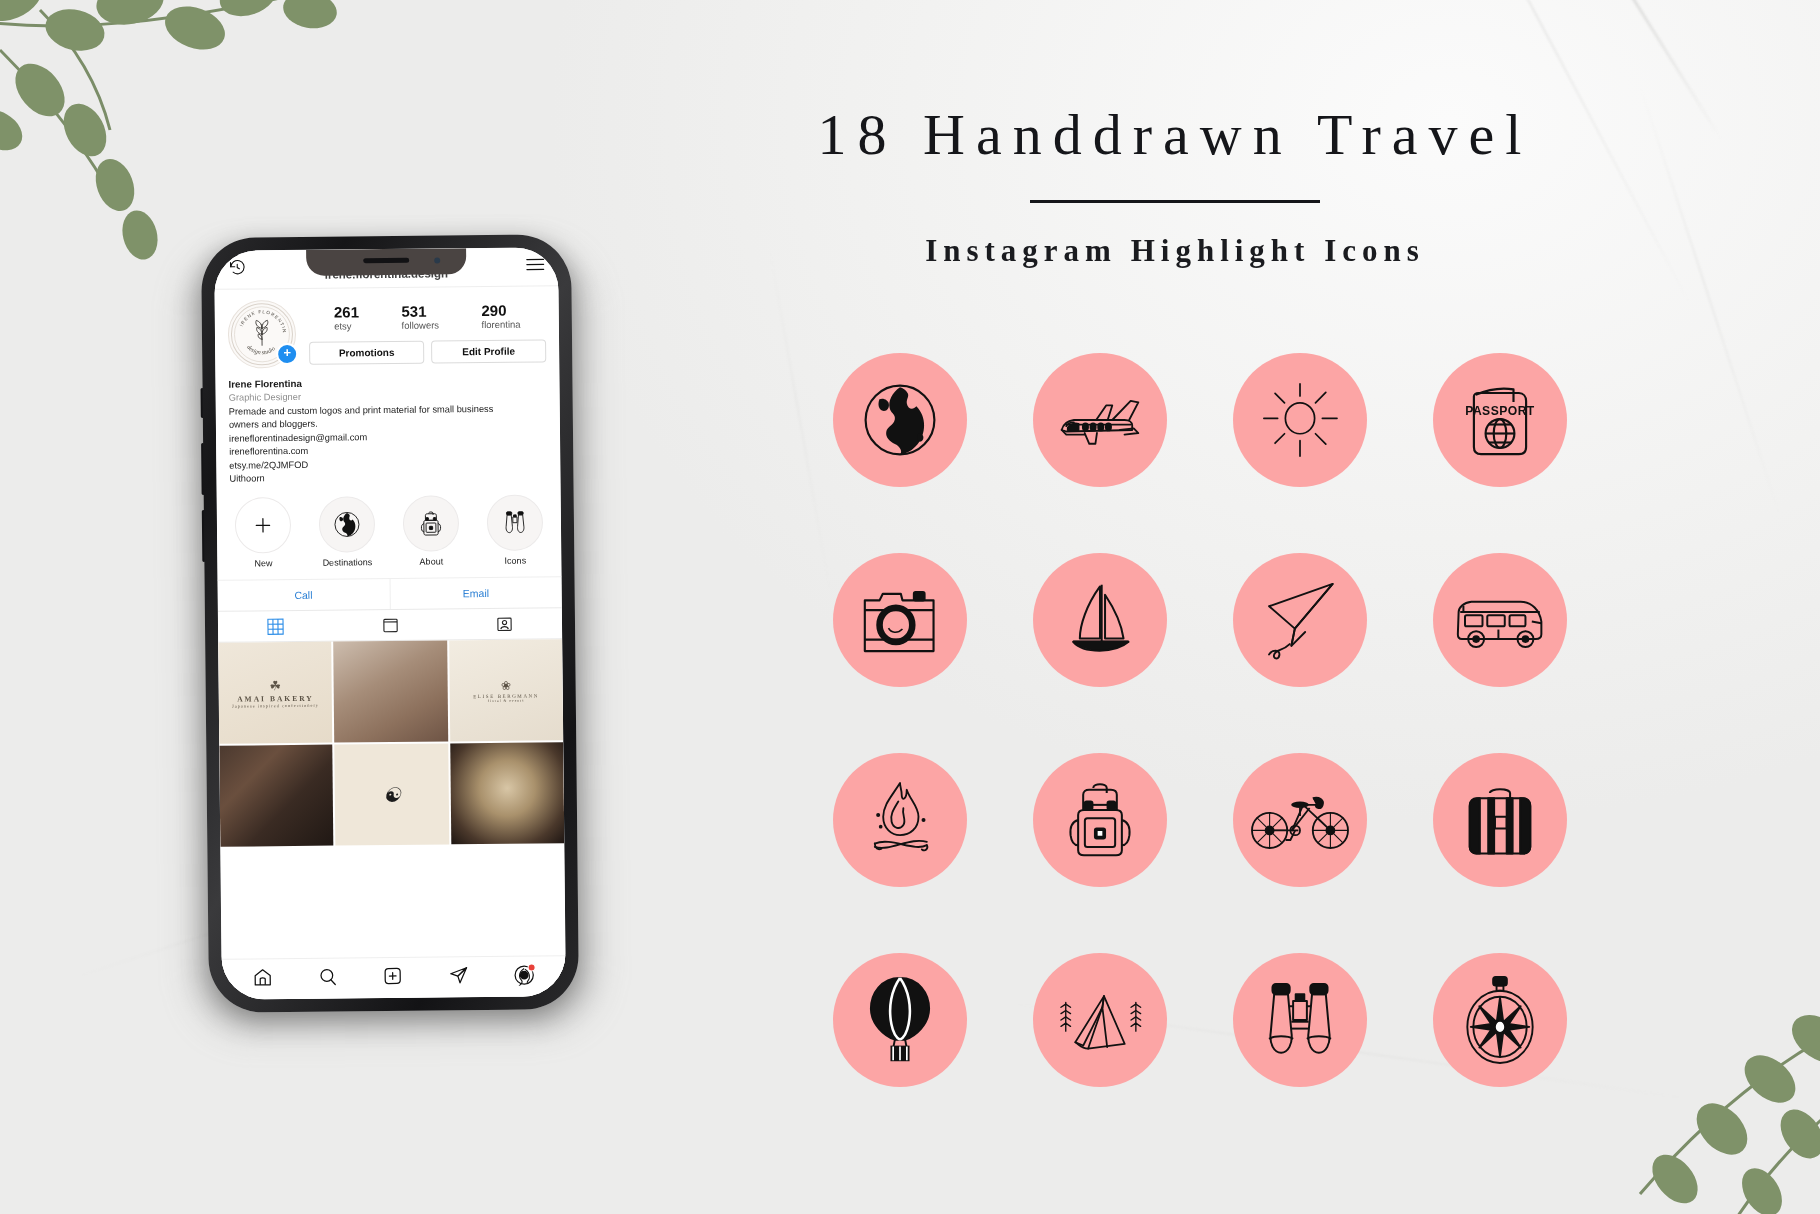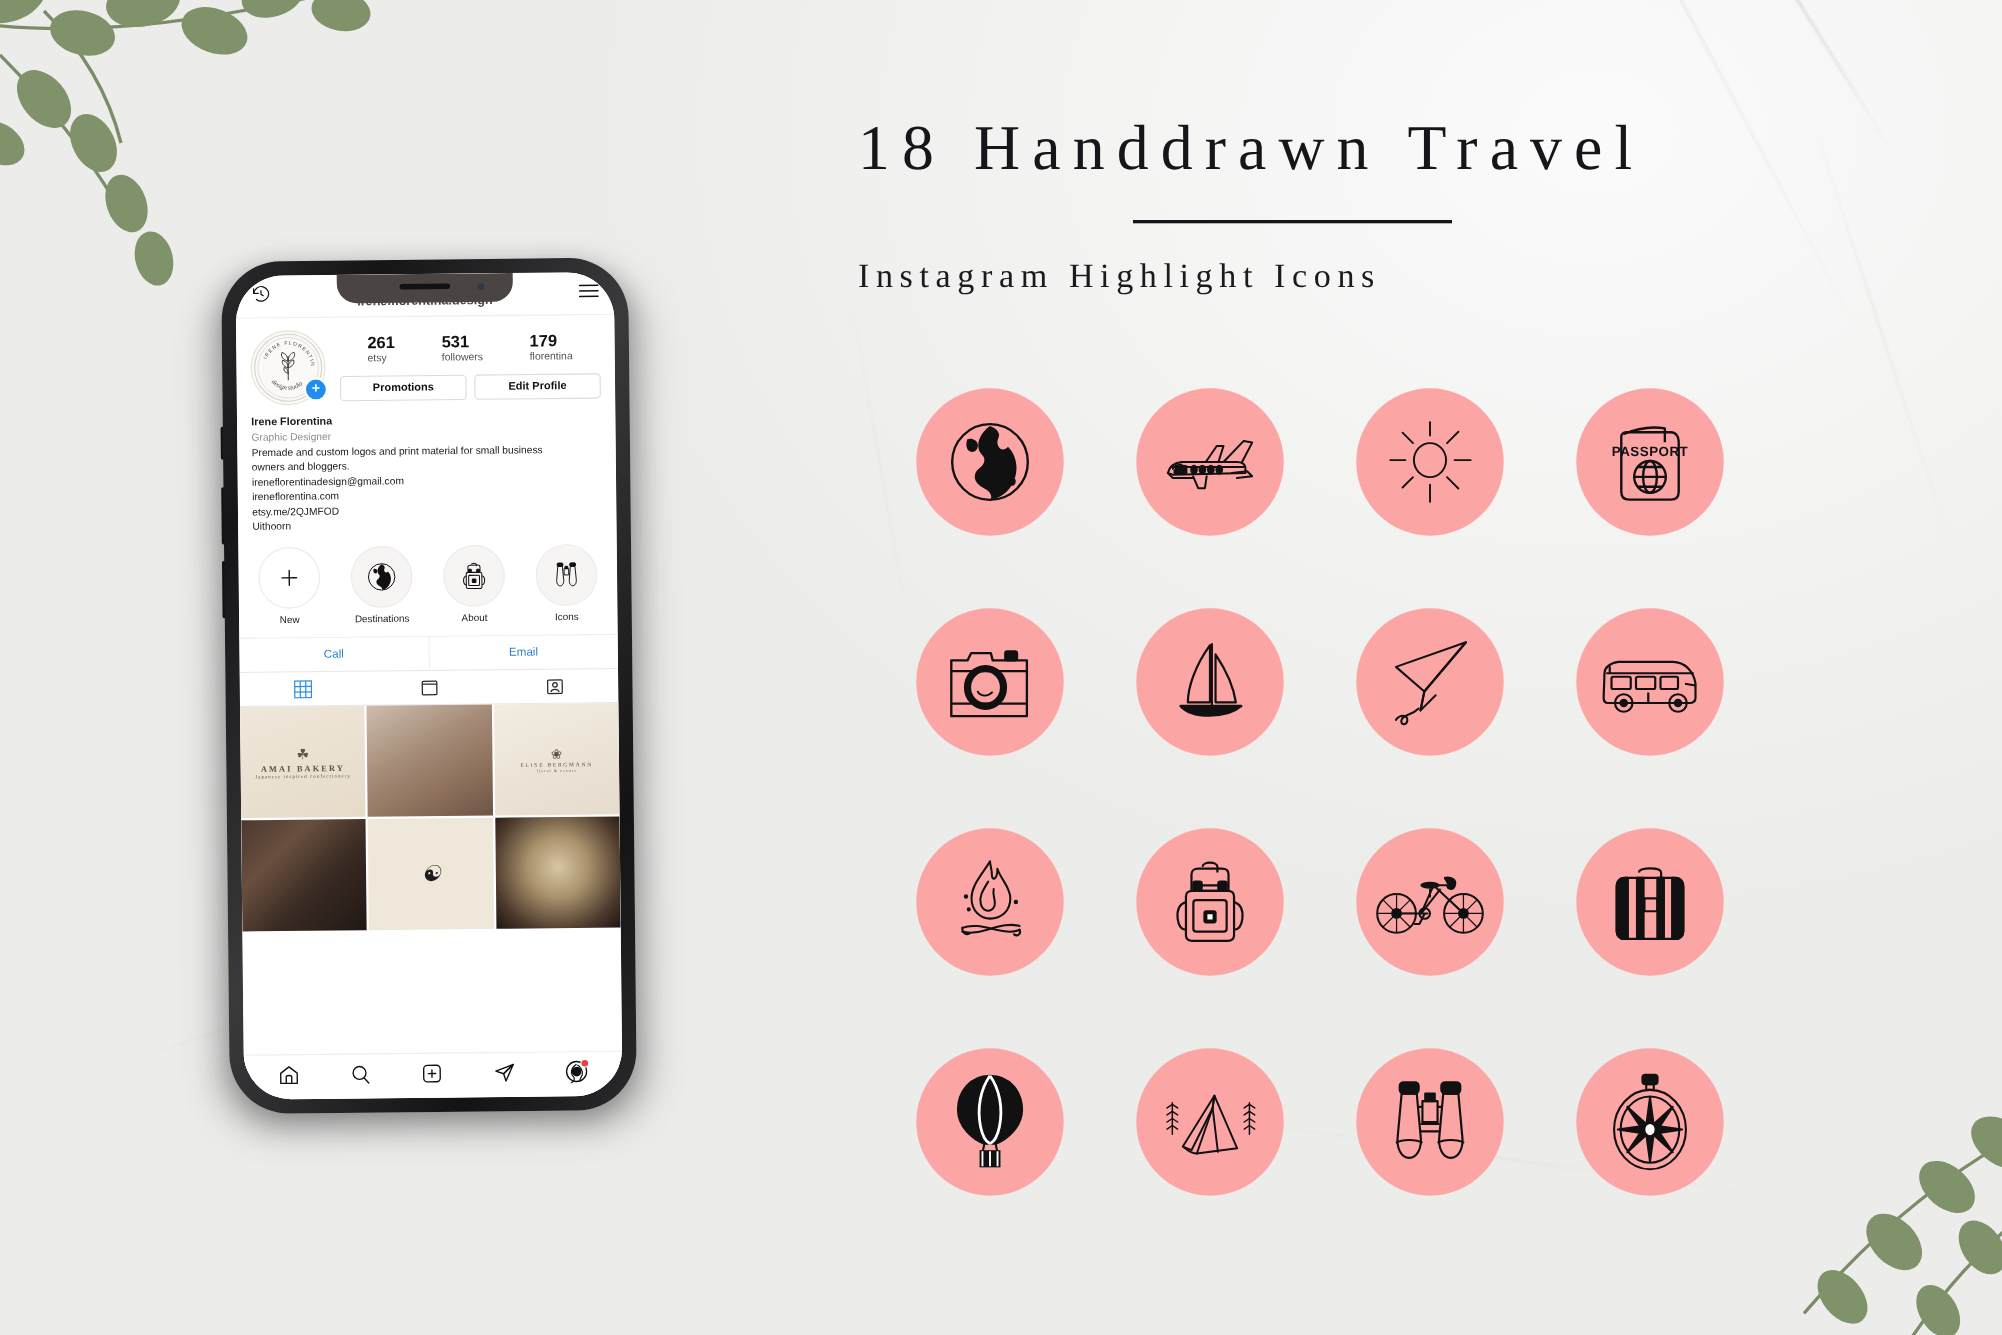--- a/index.html
+++ b/index.html
@@ -13,30 +13,30 @@
   
   .vein{position:absolute;background:linear-gradient(90deg,rgba(190,190,188,0) 0%,rgba(186,186,184,.55) 45%,rgba(190,190,188,0) 100%);filter:blur(1.2px);}
   .v1{left:1400px;top:-40px;width:420px;height:3px;transform:rotate(58deg);}
   .v2{left:1250px;top:40px;width:600px;height:2px;transform:rotate(62deg);opacity:.5;}
   .v3{left:1480px;top:300px;width:460px;height:2px;transform:rotate(72deg);opacity:.35;}
   .v4{left:60px;top:900px;width:500px;height:2px;transform:rotate(-18deg);opacity:.3;}
   .v5{left:1000px;top:1050px;width:700px;height:2px;transform:rotate(8deg);opacity:.25;}
   .v6{left:620px;top:420px;width:360px;height:2px;transform:rotate(80deg);opacity:.22;}
 
   
-  .header{position:absolute;left:780px;top:105px;width:790px;text-align:left;}
+  .header{position:absolute;left:780px;top:105px;width:790px;text-align:center;}
   .title{
     font-family:"Liberation Serif", serif;
     font-size:58px;letter-spacing:11px;color:#15161a;
     line-height:1.05;white-space:nowrap;font-weight:400;
   }
   .rule{width:290px;height:3px;background:#15161a;margin:34px auto 0 auto;}
   .subtitle{
     font-family:"Liberation Serif", serif;
-    font-size:31px;letter-spacing:6px;color:#1a1b1f;margin-top:30px;font-weight:400;
+    font-size:31px;letter-spacing:6px;color:#1a1b1f;margin-top:30px;font-weight:700;
     white-space:nowrap;
   }
 
   
   .grid{position:absolute;left:800px;top:320px;width:800px;display:grid;
         grid-template-columns:repeat(4,200px);grid-template-rows:repeat(4,200px);}
   .cell{width:200px;height:200px;display:flex;align-items:center;justify-content:center;}
   .bubble{width:134px;height:134px;border-radius:50%;background:#fca5a5;
           display:flex;align-items:center;justify-content:center;}
   .bubble svg{display:block;}
@@ -493,21 +493,21 @@
             <div class="stat-nums">
               <div class="stat">
                 <b>261</b>
                 <span>etsy</span>
               </div>
               <div class="stat">
                 <b>531</b>
                 <span>followers</span>
               </div>
               <div class="stat">
-                <b>179</b>
+                <b>290</b>
                 <span>florentina</span>
               </div>
             </div>
             <div class="btn-row">
               <div class="ig-btn">Promotions</div>
               <div class="ig-btn">Edit Profile</div>
             </div>
           </div>
         </div>
 

